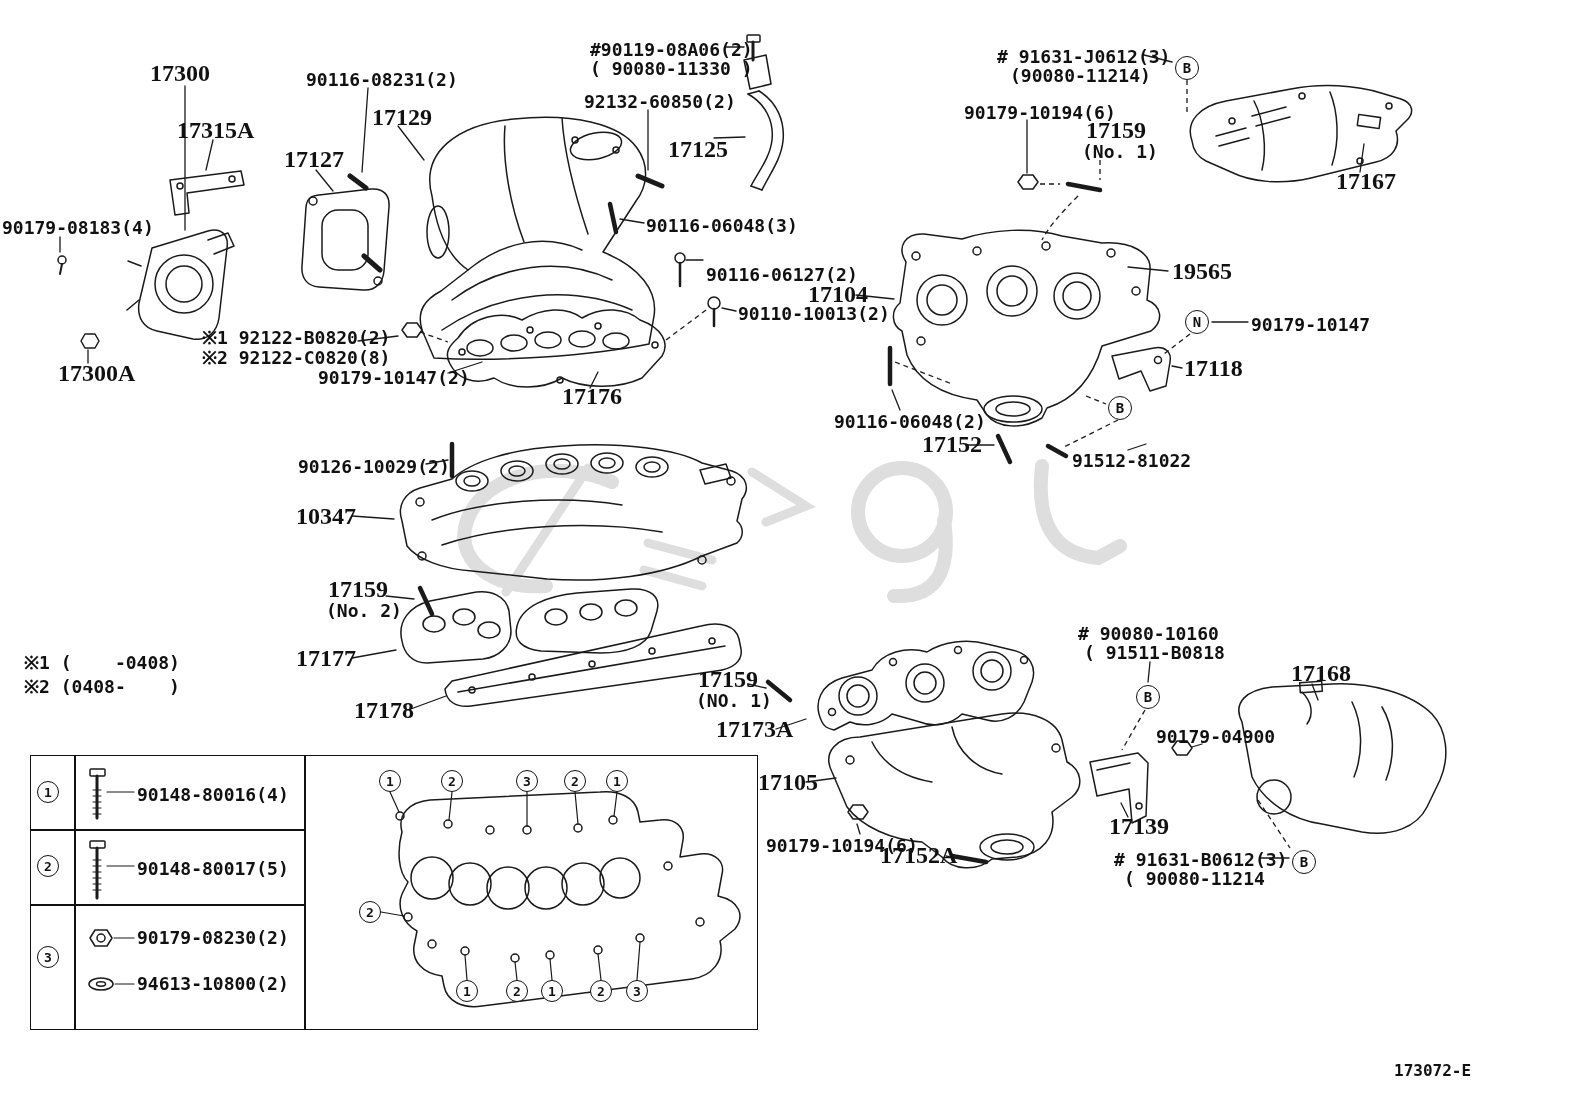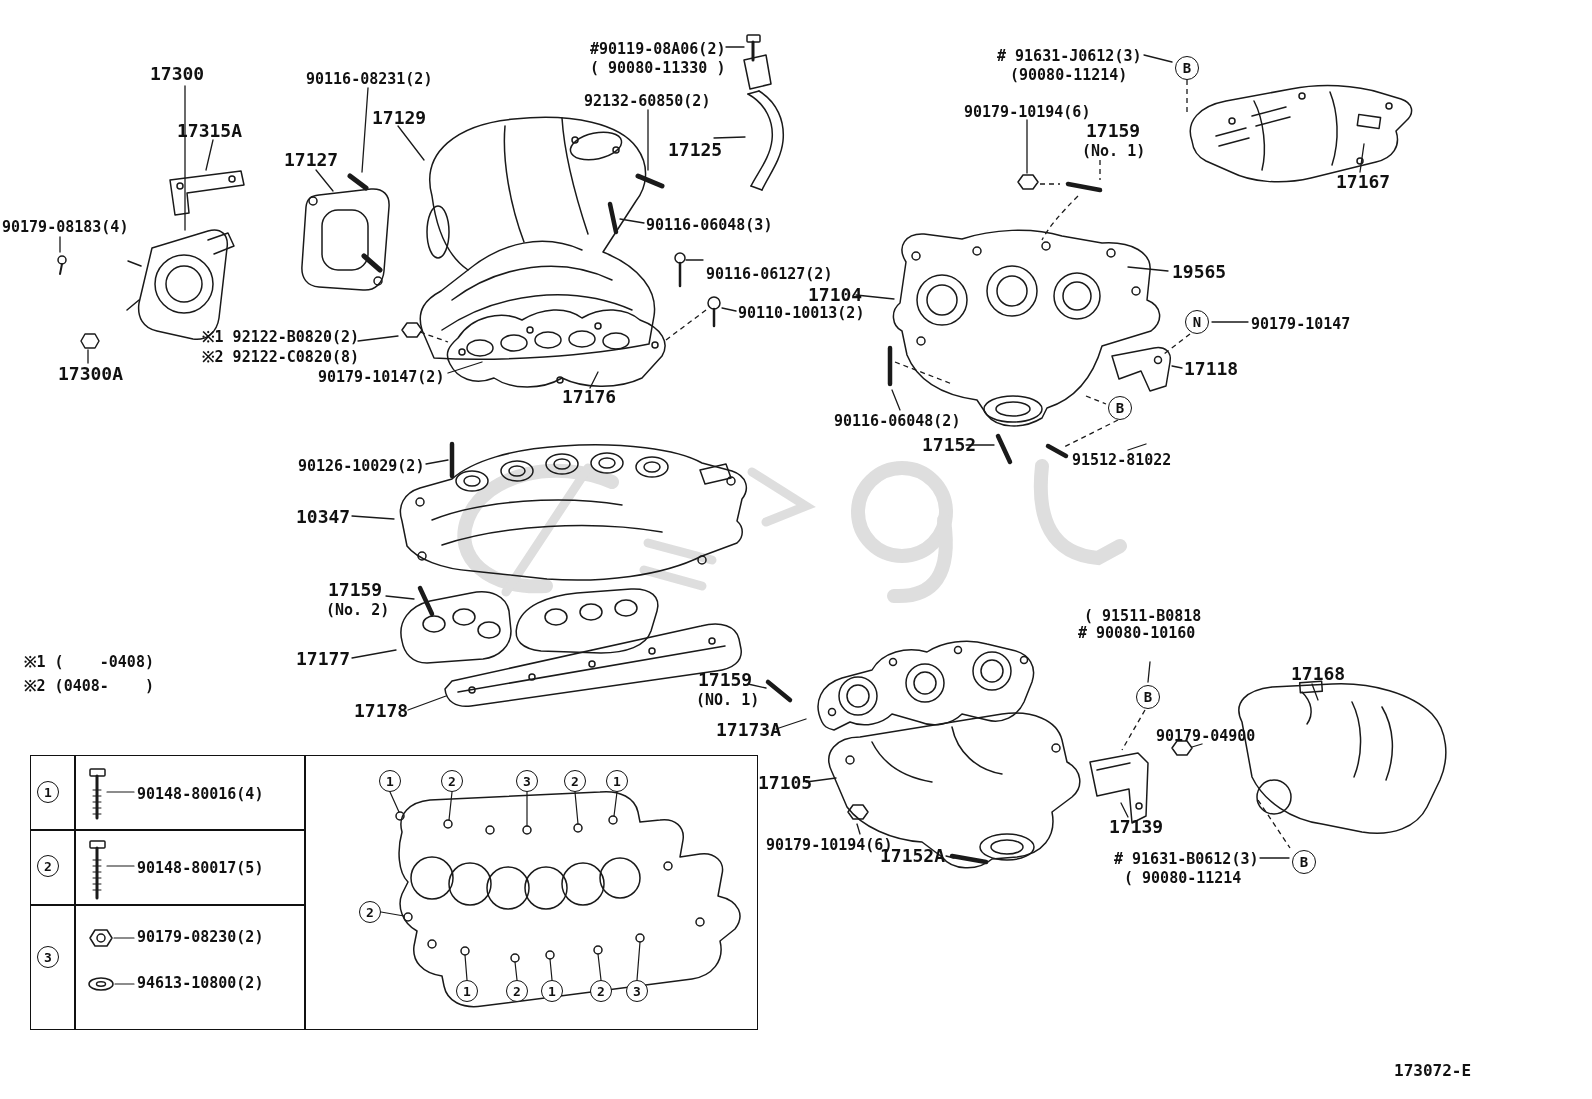--- a/index.html
+++ b/index.html
@@ -3,24 +3,24 @@
 <meta charset="utf-8">
 <style>
   * { margin:0; padding:0; box-sizing:border-box; }
   html,body { background:#ffffff; }
   .stage {
     position:relative; width:1592px; height:1099px; background:#ffffff;
     font-family:"DejaVu Sans Mono","Liberation Mono",monospace; overflow:hidden;
   }
   .art { position:absolute; left:0; top:0; }
   .lbl {
-    position:absolute; font-weight:bold; font-size:15px; color:#111;
+    position:absolute; font-weight:bold; font-size:18px; color:#111;
     white-space:pre; line-height:19px;
   }
-  .lbl.big { font-size:18px; }
+  .lbl.big { font-size:24px;font-family:Liberation Serif, serif; }
   .lbl.code { font-size:16px; }
   .c-num {
     position:absolute; width:22px; height:22px; border:1.7px solid #111;
     border-radius:50%; display:flex; align-items:center; justify-content:center;
     font-size:13px; font-weight:bold; color:#111; background:#fff;
   }
   .c-let {
     position:absolute; width:24px; height:24px; border:1.7px solid #111;
     border-radius:50%; display:flex; align-items:center; justify-content:center;
     font-size:14px; font-weight:bold; color:#111; background:#fff;
@@ -390,21 +390,21 @@
   <div class="lbl" style="left:834px;top:412px">90116-06048(2)</div>
   <div class="lbl big" style="left:922px;top:435px">17152</div>
   <div class="lbl" style="left:1072px;top:451px">91512-81022</div>
   <div class="lbl" style="left:298px;top:457px">90126-10029(2)</div>
   <div class="lbl big" style="left:296px;top:507px">10347</div>
   <div class="lbl big" style="left:328px;top:580px">17159</div>
   <div class="lbl" style="left:326px;top:601px">(No. 2)</div>
   <div class="lbl big" style="left:296px;top:649px">17177</div>
   <div class="lbl big" style="left:354px;top:701px">17178</div>
   <div class="lbl" style="left:1078px;top:624px"># 90080-10160</div>
-  <div class="lbl" style="left:1084px;top:607px">( 91511-B0818</div>
+  <div class="lbl" style="left:1084px;top:643px">( 91511-B0818</div>
   <div class="lbl big" style="left:1291px;top:664px">17168</div>
   <div class="lbl big" style="left:698px;top:670px">17159</div>
   <div class="lbl" style="left:696px;top:691px">(NO. 1)</div>
   <div class="lbl big" style="left:716px;top:720px">17173A</div>
   <div class="lbl big" style="left:758px;top:773px">17105</div>
   <div class="lbl" style="left:1156px;top:727px">90179-04900</div>
   <div class="lbl big" style="left:1109px;top:817px">17139</div>
   <div class="lbl" style="left:766px;top:836px">90179-10194(6)</div>
   <div class="lbl big" style="left:880px;top:846px">17152A</div>
   <div class="lbl" style="left:1114px;top:850px"># 91631-B0612(3)</div>

